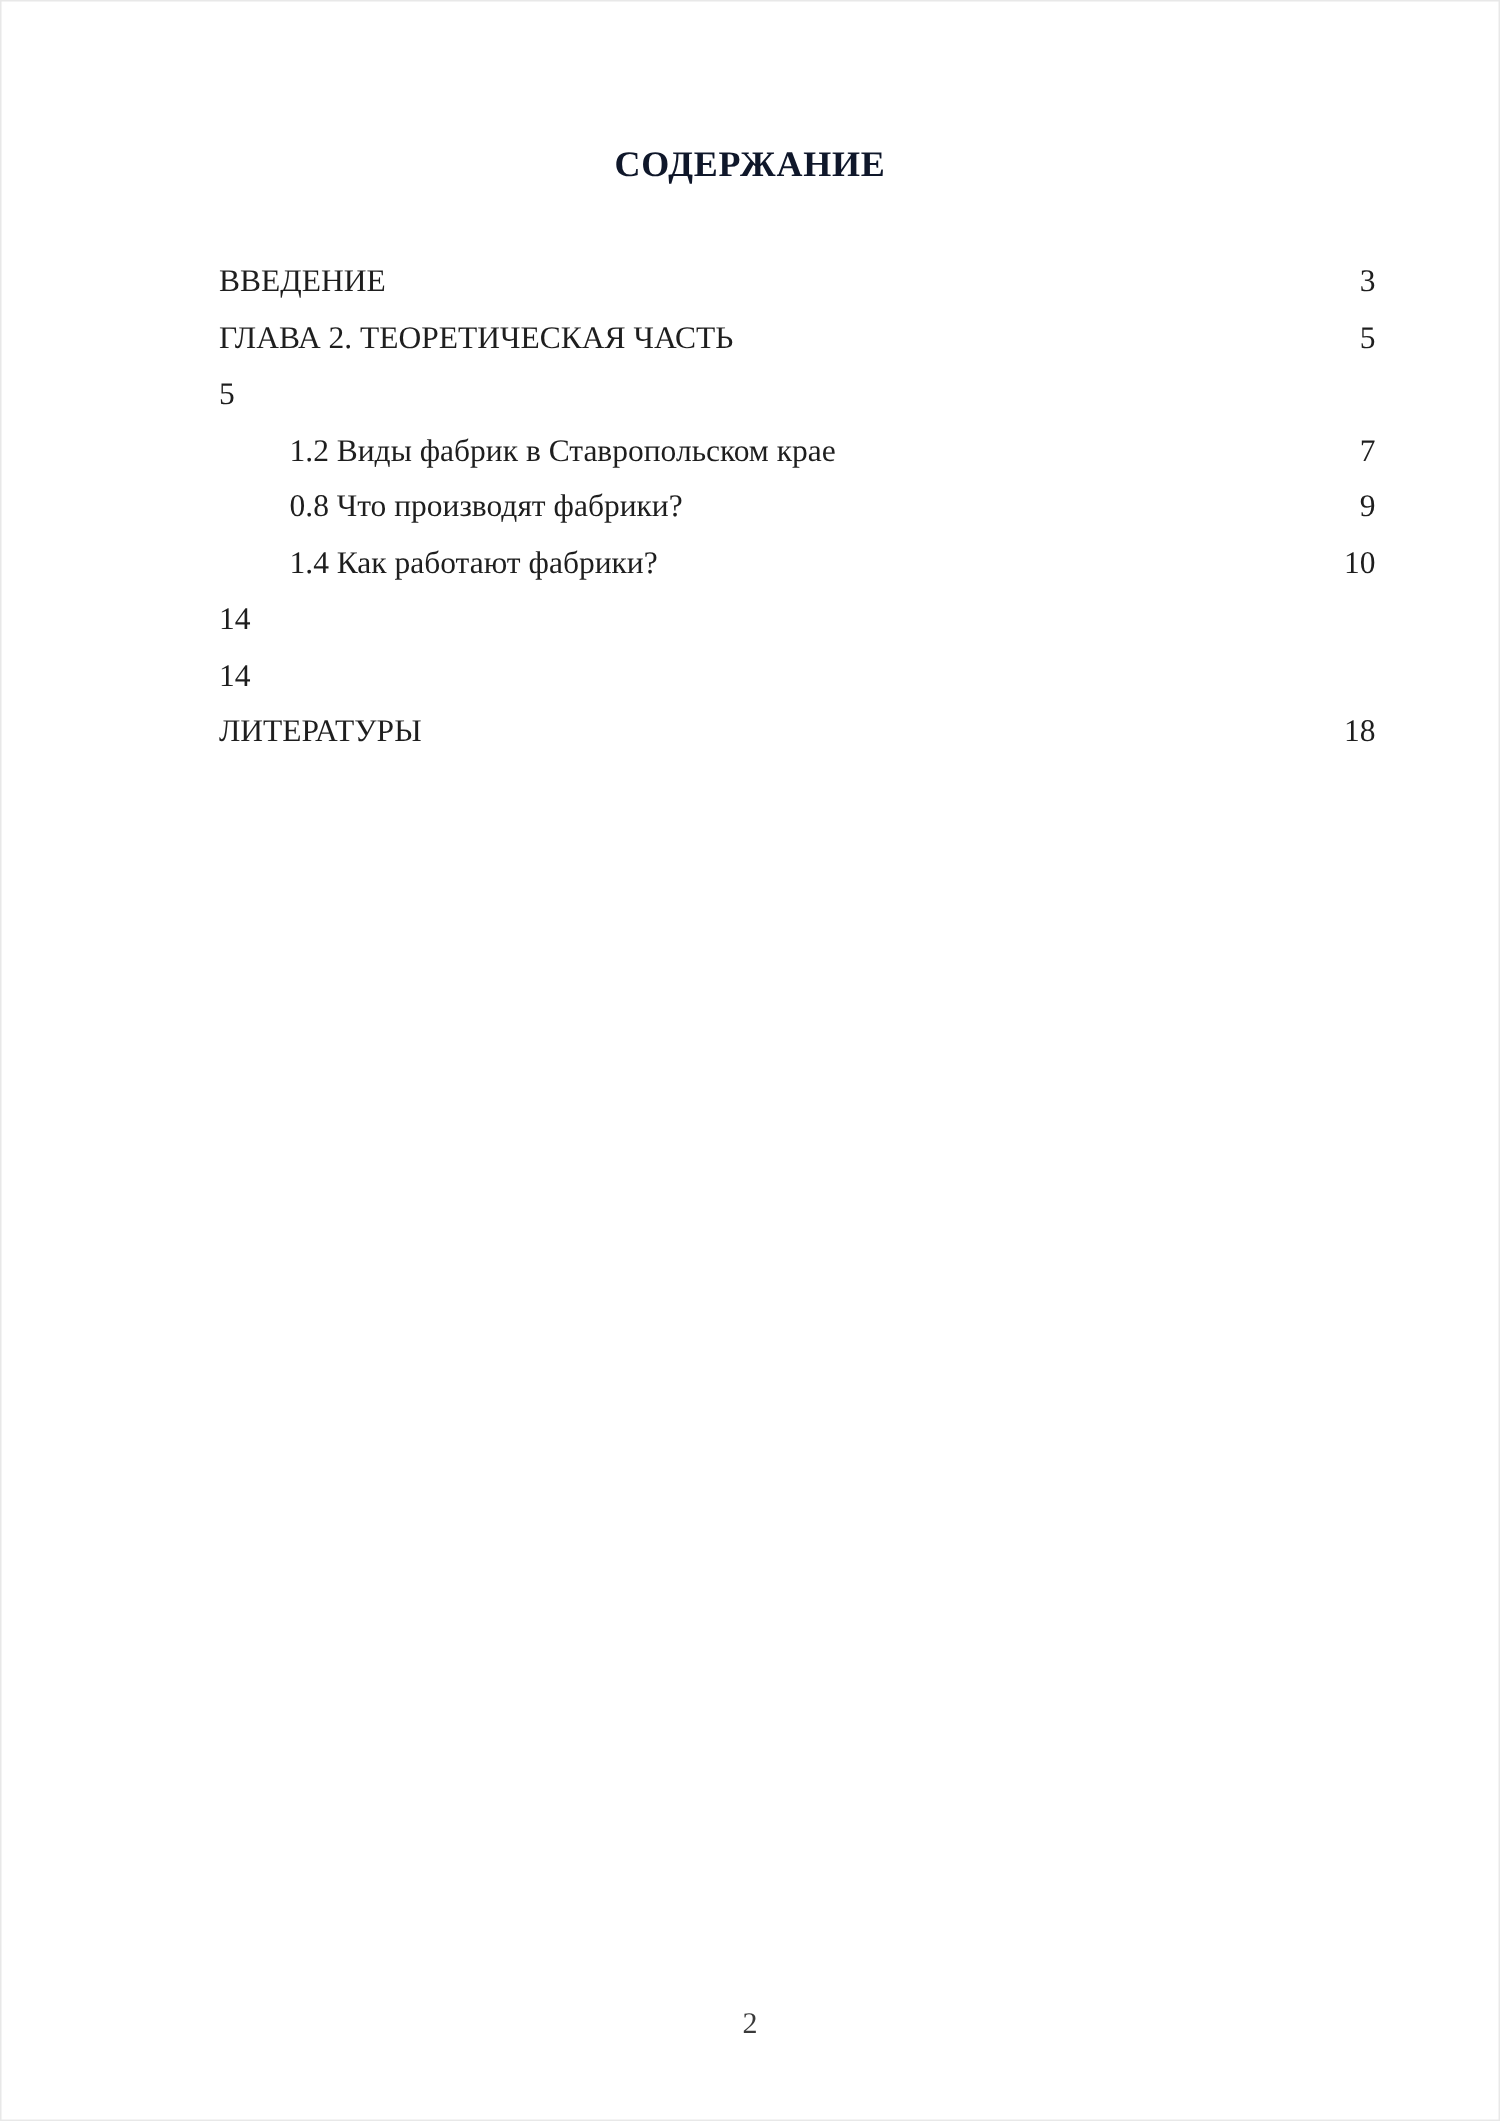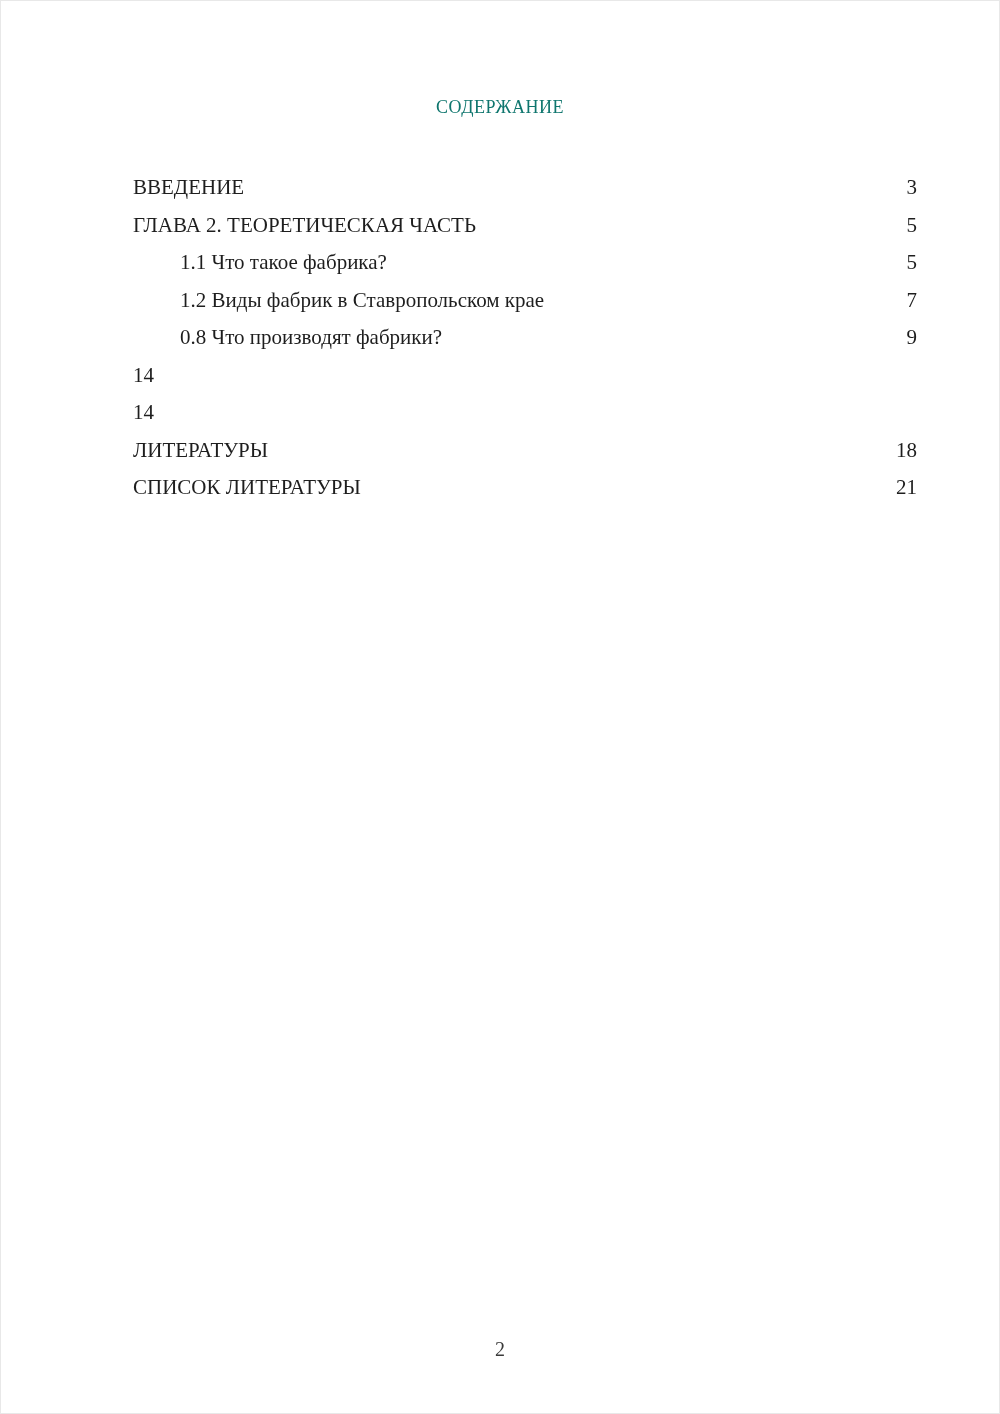--- a/index.html
+++ b/index.html
@@ -17,29 +17,29 @@
     font-family: "Liberation Serif", "DejaVu Serif", serif;
     color: #1e1e1e;
     overflow: hidden;
   }
   .heading {
     position: absolute;
     top: 96px;
     left: 0;
     width: 100%;
     text-align: center;
-    font-size: 18px;
-    font-weight: normal;
+    font-size: 24px;
+    font-weight: bold;
     letter-spacing: 0.5px;
-    color: #0f766e;
+    color: #0f172a;
   }
   .toc {
     position: absolute;
     top: 168px;
-    left: 132px;
+    left: 145px;
     right: 82px;
   }
   .toc-row {
     display: flex;
     justify-content: space-between;
     align-items: baseline;
     font-size: 21px;
     line-height: 37.5px;
     color: #1e1e1e;
   }
@@ -73,42 +73,41 @@
   <div class="toc">
       <div class="toc-row indent-0">
         <span class="toc-label">ВВЕДЕНИЕ</span>
         <span class="toc-page">3</span>
       </div>
       <div class="toc-row indent-0">
         <span class="toc-label">ГЛАВА 2. ТЕОРЕТИЧЕСКАЯ ЧАСТЬ</span>
         <span class="toc-page">5</span>
       </div>
       <div class="toc-row indent-1">
-        <span class="toc-label">1.1 Что такое фабрика?</span>
         <span class="toc-page">5</span>
       </div>
       <div class="toc-row indent-1">
         <span class="toc-label">1.2 Виды фабрик в Ставропольском крае</span>
         <span class="toc-page">7</span>
       </div>
       <div class="toc-row indent-1">
         <span class="toc-label">0.8 Что производят фабрики?</span>
         <span class="toc-page">9</span>
+      </div>
+      <div class="toc-row indent-1">
+        <span class="toc-label">1.4 Как работают фабрики?</span>
+        <span class="toc-page">10</span>
       </div>
       <div class="toc-row indent-0">
         <span class="toc-page">14</span>
       </div>
       <div class="toc-row indent-1">
         <span class="toc-page">14</span>
       </div>
       <div class="toc-row indent-0">
         <span class="toc-label">ЛИТЕРАТУРЫ</span>
         <span class="toc-page">18</span>
       </div>
-      <div class="toc-row indent-0">
-        <span class="toc-label">СПИСОК ЛИТЕРАТУРЫ</span>
-        <span class="toc-page">21</span>
-      </div>
     </div>
 
   <div class="footer-page-number">2</div>
 
 </div>
 
 </body></html>

